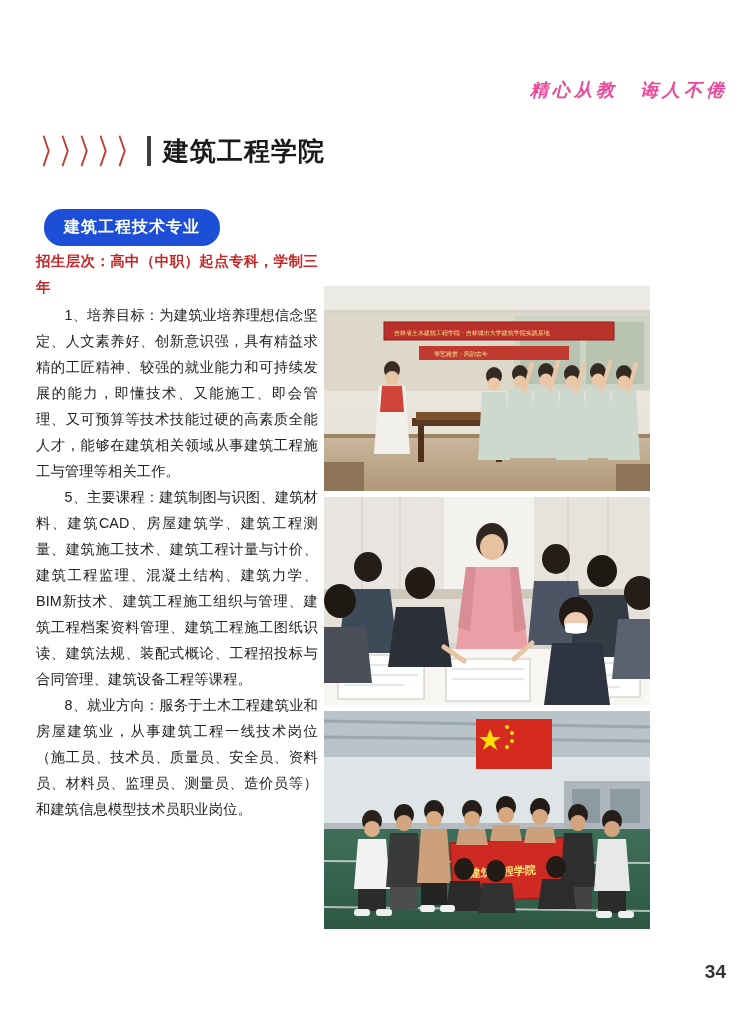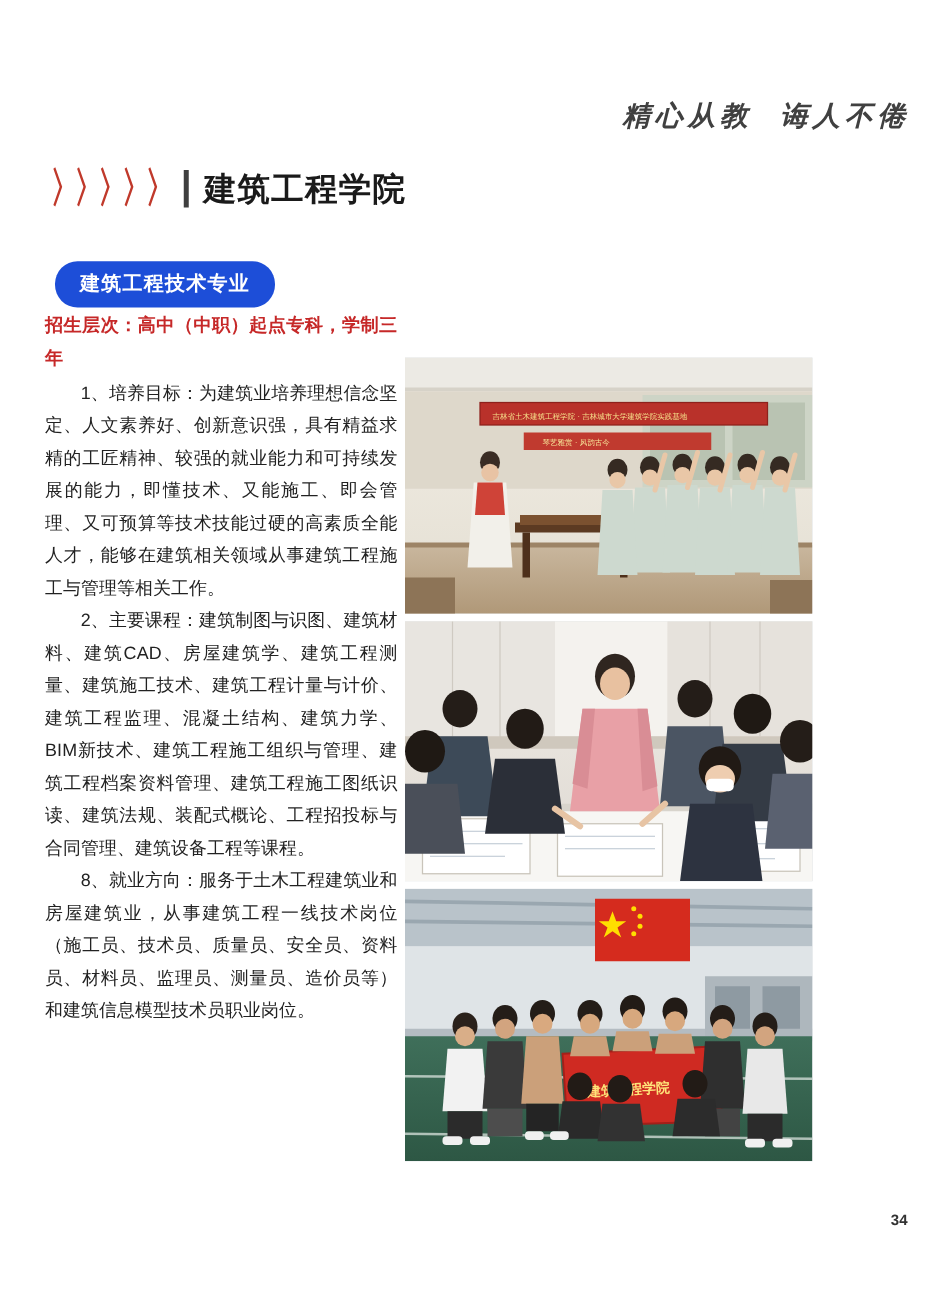--- a/index.html
+++ b/index.html
@@ -21,24 +21,24 @@
     height: 1031px;
     background: #ffffff;
   }
 
   
   .header-motto {
     position: absolute;
     top: 78px;
     right: 26px;
     font-family: Liberation Serif, serif;
-    font-size: 22px;
+    font-size: 18px;
     font-weight: bold;
     font-style: italic;
-    color: #404040;
+    color: #ec4899;
     letter-spacing: 4px;
     white-space: nowrap;
   }
   .header-motto .gap {
     display: inline-block;
     width: 22px;
   }
 
   
   .title-row {
@@ -125,21 +125,21 @@
   #photo-2 { left: 324px; top: 497px; width: 326px; height: 208px; }
   #photo-3 { left: 324px; top: 711px; width: 326px; height: 218px; }
 
   .photo svg { display: block; width: 100%; height: 100%; }
 
   
   .page-number {
     position: absolute;
     right: 28px;
     bottom: 48px;
-    font-size: 12px;
+    font-size: 19px;
     font-weight: bold;
     color: #333333;
     text-align: center;
   }
 </style>
 </head>
 <body>
 
 <div class="page">
 
@@ -151,21 +151,21 @@
     <span class="chevrons">〉〉〉〉〉</span>
     <span class="title-bar"></span>
     <span class="dept-title">建筑工程学院</span>
   </div>
 
   <div class="major-pill">建筑工程技术专业</div>
 
   <div class="text-col">
     <span class="lead-red">招生层次：高中（中职）起点专科，学制三年</span>
     <p class="para">1、培养目标：为建筑业培养理想信念坚定、人文素养好、创新意识强，具有精益求精的工匠精神、较强的就业能力和可持续发展的能力，即懂技术、又能施工、即会管理、又可预算等技术技能过硬的高素质全能人才，能够在建筑相关领域从事建筑工程施工与管理等相关工作。</p>
-    <p class="para">2、主要课程：建筑制图与识图、建筑材料、建筑CAD、房屋建筑学、建筑工程测量、建筑施工技术、建筑工程计量与计价、建筑工程监理、混凝土结构、建筑力学、BIM新技术、建筑工程施工组织与管理、建筑工程档案资料管理、建筑工程施工图纸识读、建筑法规、装配式概论、工程招投标与合同管理、建筑设备工程等课程。</p>
+    <p class="para">5、主要课程：建筑制图与识图、建筑材料、建筑CAD、房屋建筑学、建筑工程测量、建筑施工技术、建筑工程计量与计价、建筑工程监理、混凝土结构、建筑力学、BIM新技术、建筑工程施工组织与管理、建筑工程档案资料管理、建筑工程施工图纸识读、建筑法规、装配式概论、工程招投标与合同管理、建筑设备工程等课程。</p>
     <p class="para">8、就业方向：服务于土木工程建筑业和房屋建筑业，从事建筑工程一线技术岗位（施工员、技术员、质量员、安全员、资料员、材料员、监理员、测量员、造价员等）和建筑信息模型技术员职业岗位。</p>
   </div>
 
   <div class="photo" id="photo-1">
     <svg viewBox="0 0 326 205" preserveAspectRatio="none">
       <defs>
         <linearGradient id="g1wall" x1="0" y1="0" x2="0" y2="1">
           <stop offset="0%" stop-color="#f3efe6"></stop>
           <stop offset="100%" stop-color="#e3ded2"></stop>
         </linearGradient>

